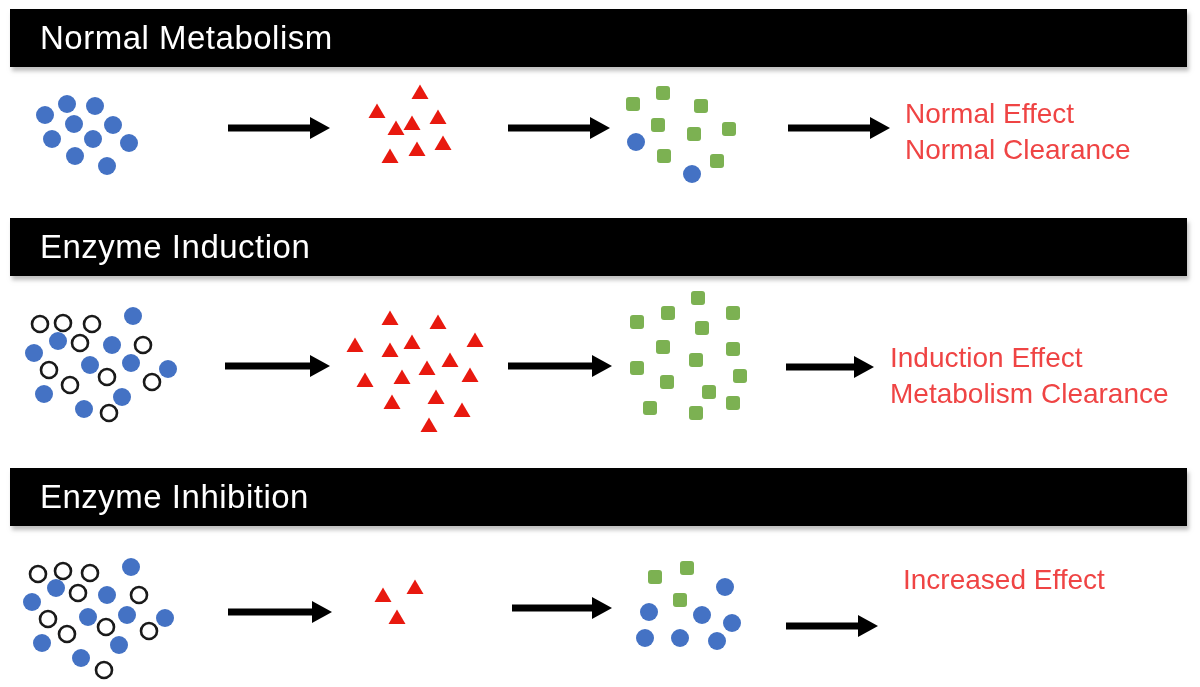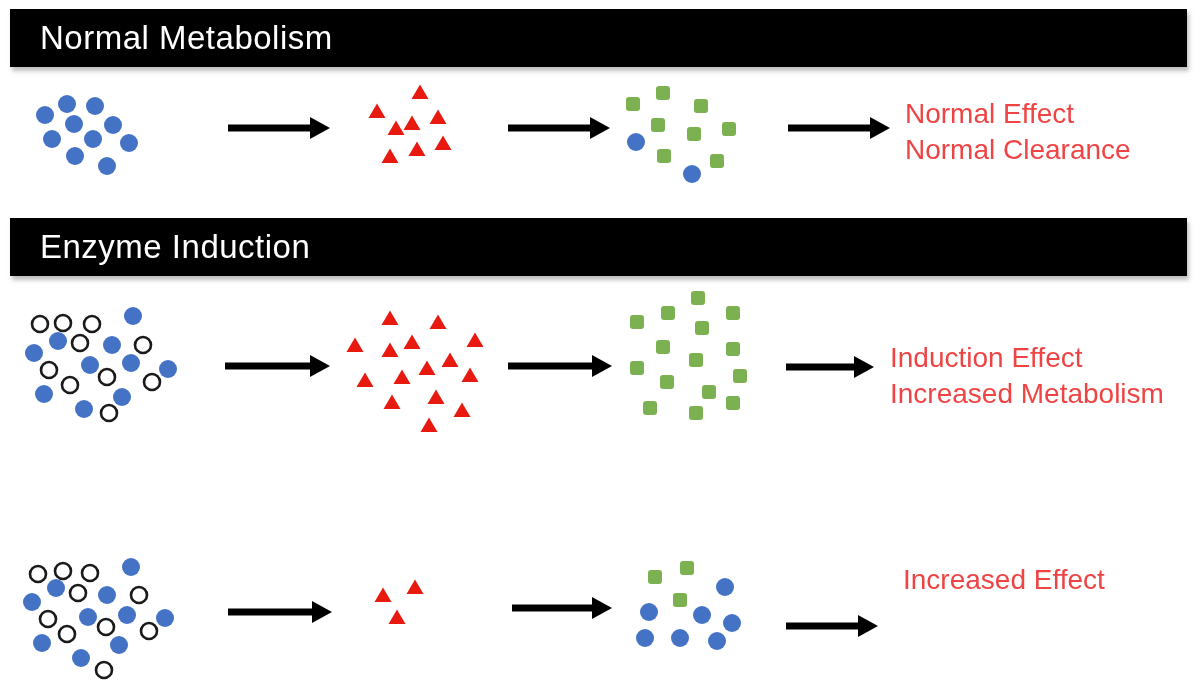--- a/index.html
+++ b/index.html
@@ -196,25 +196,28 @@
         <polygon points="878,626 858,615 858,637" fill="#000000"></polygon>
       </g>
     </svg>
 
   <div class="banner" id="banner-1">
     <span>Normal Metabolism</span>
   </div>
   <div class="banner" id="banner-2">
     <span>Enzyme Induction</span>
   </div>
+  <div class="banner" id="banner-3">
+    <span>Enzyme Inhibition</span>
+  </div>
 
   <div class="label" id="label-1">
     <div>Normal Effect</div>
     <div>Normal Clearance</div>
   </div>
   <div class="label" id="label-2">
     <div>Induction Effect</div>
-    <div>Increased Metabolism</div>
+    <div>Metabolism Clearance</div>
   </div>
   <div class="label" id="label-3">
     <div>Increased Effect</div>
   </div>
 </div>
 
 </body></html>

